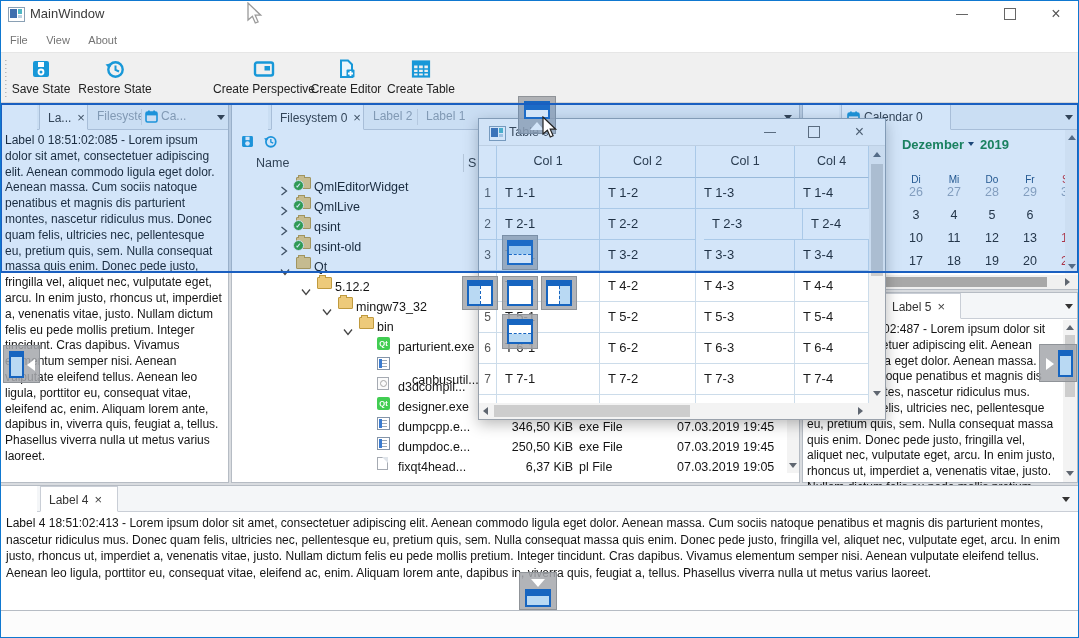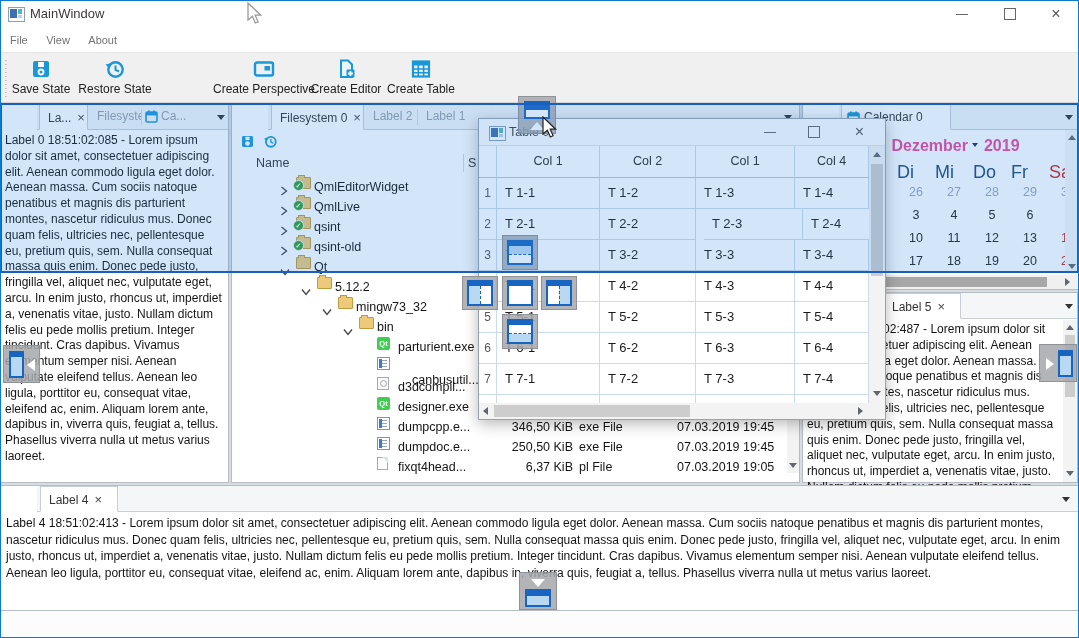--- a/index.html
+++ b/index.html
@@ -78,23 +78,23 @@
   .filei:before{content:"";position:absolute;right:-1px;top:-1px;border:3px solid #dfe4ea;border-left-color:transparent;border-bottom-color:transparent;}
   
   .sbv,.sbh{position:absolute;background:#f3f3f3;}
   .sb-thumb{position:absolute;background:#cdcdcd;}
   .tri{position:absolute;width:0;height:0;border-style:solid;}
   .t-up{border-width:0 4px 5px 4px;border-color:transparent transparent #5f6670 transparent;}
   .t-dn{border-width:5px 4px 0 4px;border-color:#5f6670 transparent transparent transparent;}
   .t-lf{border-width:4px 5px 4px 0;border-color:transparent #5f6670 transparent transparent;}
   .t-rt{border-width:4px 0 4px 5px;border-color:transparent transparent transparent #5f6670;}
   
-  .cal-title{position:absolute;text-align:center;font-size:16px;font-weight:bold;color:#ec4899;}
+  .cal-title{position:absolute;text-align:center;font-size:13px;font-weight:bold;color:#15803d;}
   .cal-arrow{display:inline-block;width:0;height:0;border:3.5px solid transparent;border-top:4.5px solid #17365d;margin:0 6px 1px 4px;vertical-align:middle;}
-  .cal-day{position:absolute;width:38px;font-size:18px;color:#1d4a7a;line-height:18px;}
+  .cal-day{position:absolute;width:38px;text-align:center;font-size:10px;color:#1d4a7a;line-height:18px;margin-top:8px;}
   .cal-cell{position:absolute;width:38px;text-align:center;font-size:12.5px;color:#222;line-height:23px;}
   .cal-cell.muted{color:#9aa6b6;}
   .cal-cell.weekend,.cal-day.weekend{color:#cc2222;}
   
   .twin{position:absolute;left:478px;top:118px;width:408px;height:302px;background:#fff;
         border:1px solid #99a1ab;box-sizing:border-box;box-shadow:0 4px 14px rgba(0,0,0,0.28);z-index:10;}
   .ttl{position:absolute;left:0;top:0;width:406px;height:27px;background:#fdfdfd;border-bottom:1px solid #e3e3e3;box-sizing:border-box;}
   .ttl .app-icon{left:10px;top:7px;}
   .ttl-text{position:absolute;left:30px;line-height:26px;font-size:12.5px;color:#3a3a3a;}
   .twbtn{position:absolute;top:0;width:44px;height:26px;text-align:center;}

